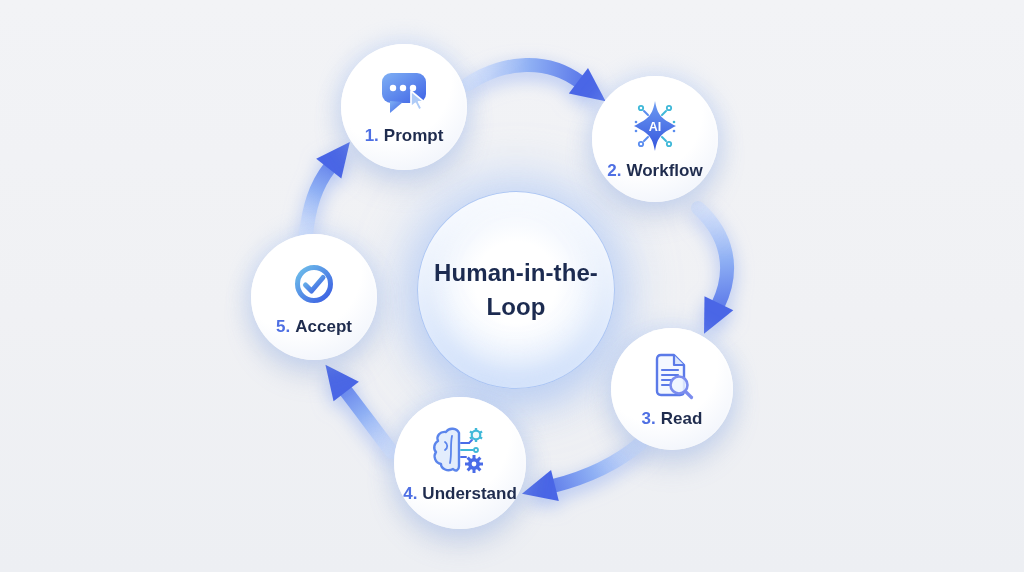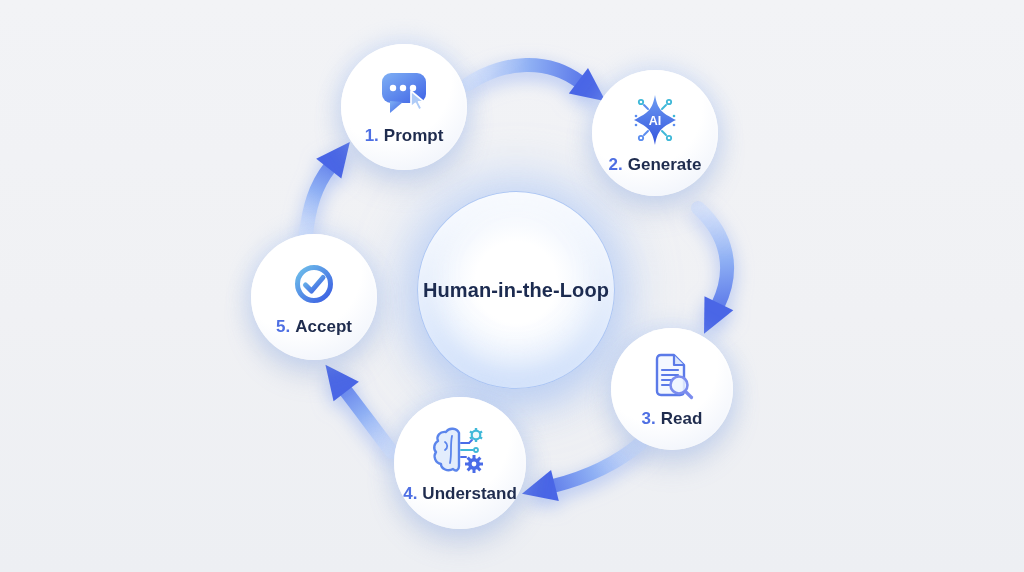--- a/index.html
+++ b/index.html
@@ -15,35 +15,35 @@
   .hub{
     position:absolute;z-index:1;left:417px;top:191px;width:196px;height:196px;
     border-radius:50%;
     background:radial-gradient(circle at 50% 46%,#ffffff 28%,#eef4fd 56%,#d6e4fa 82%,#c6d9f8 100%);
     border:1.5px solid rgba(145,178,240,.65);
     box-shadow:0 0 46px 16px rgba(168,196,248,.55),0 18px 38px rgba(140,170,230,.30),
                inset 0 14px 30px rgba(255,255,255,.85),inset 0 -18px 34px rgba(186,210,250,.55);
     display:flex;flex-direction:column;align-items:center;justify-content:center;
     text-align:center;
   }
-  .hub-title{font-size:20px;font-weight:700;color:var(--title-text,#1c2b50);line-height:1.4;letter-spacing:.1px;}
+  .hub-title{font-size:24px;font-weight:700;color:var(--title-text,#1c2b50);line-height:1.4;letter-spacing:.1px;}
   
   .node{
     position:absolute;z-index:2;border-radius:50%;
     background:radial-gradient(circle at 38% 28%,#ffffff 52%,#f3f6fc 78%,#e6ebf8 100%);
     box-shadow:0 0 20px 5px rgba(160,190,245,.32),0 16px 28px rgba(110,135,195,.22),
                inset 0 2px 4px rgba(255,255,255,.9);
     display:flex;flex-direction:column;align-items:center;justify-content:center;gap:7px;
   }
   .node .icon{display:block;}
   .node-label{display:flex;gap:5px;white-space:nowrap;font-size:17px;font-weight:700;}
   .num{color:var(--step-number,#4e6fe3);}
   .lbl{color:var(--step-label,#1f2c4e);text-align:center;}
   #node-prompt    {left:341px;top:44px; width:126px;height:126px;}
-  #node-generate  {left:592px;top:70px; width:126px;height:126px;}
+  #node-generate  {left:592px;top:76px; width:126px;height:126px;}
   #node-read      {left:611px;top:328px;width:122px;height:122px;}
   #node-understand{left:394px;top:397px;width:132px;height:132px;}
   #node-accept    {left:251px;top:234px;width:126px;height:126px;}
 </style>
 </head>
 <body>
 
 <div class="canvas">
 
   <svg class="arrows" width="1024" height="572" viewBox="0 0 1024 572">
@@ -139,21 +139,21 @@
         <line x1="39" y1="43" x2="35" y2="39" stroke="#3fb8d8" stroke-width="2"></line>
         <circle cx="42" cy="46" r="2.2" stroke="#3fb8d8" stroke-width="1.8"></circle>
         <circle cx="9" cy="24" r="1.3" fill="#5b8def" stroke="none"></circle>
         <circle cx="47" cy="24" r="1.3" fill="#3fb8d8" stroke="none"></circle>
         <circle cx="9" cy="33" r="1.3" fill="#5b8def" stroke="none"></circle>
         <circle cx="47" cy="33" r="1.3" fill="#5b8def" stroke="none"></circle>
       </g>
     </svg>
     <div class="node-label">
       <span class="num">2.</span>
-      <span class="lbl">Generate</span>
+      <span class="lbl">Workflow</span>
     </div>
   </div>
 
   <div class="node" id="node-read">
     <svg class="icon" width="56" height="52" viewBox="0 0 56 52">
       <path d="M17 5 H30 L40 15 V41 Q40 45 36 45 H17 Q13 45 13 41 V9 Q13 5 17 5 Z" fill="#f4f8ff" stroke="#5b7ae8" stroke-width="2.4" stroke-linejoin="round"></path>
       <path d="M30 5 V15 H40" fill="#dbe7fb" stroke="#5b7ae8" stroke-width="2.2" stroke-linejoin="round"></path>
       <g stroke="#5b7ae8" stroke-width="2.2" stroke-linecap="round">
         <line x1="18" y1="20" x2="34" y2="20"></line>
         <line x1="18" y1="25" x2="34" y2="25"></line>

